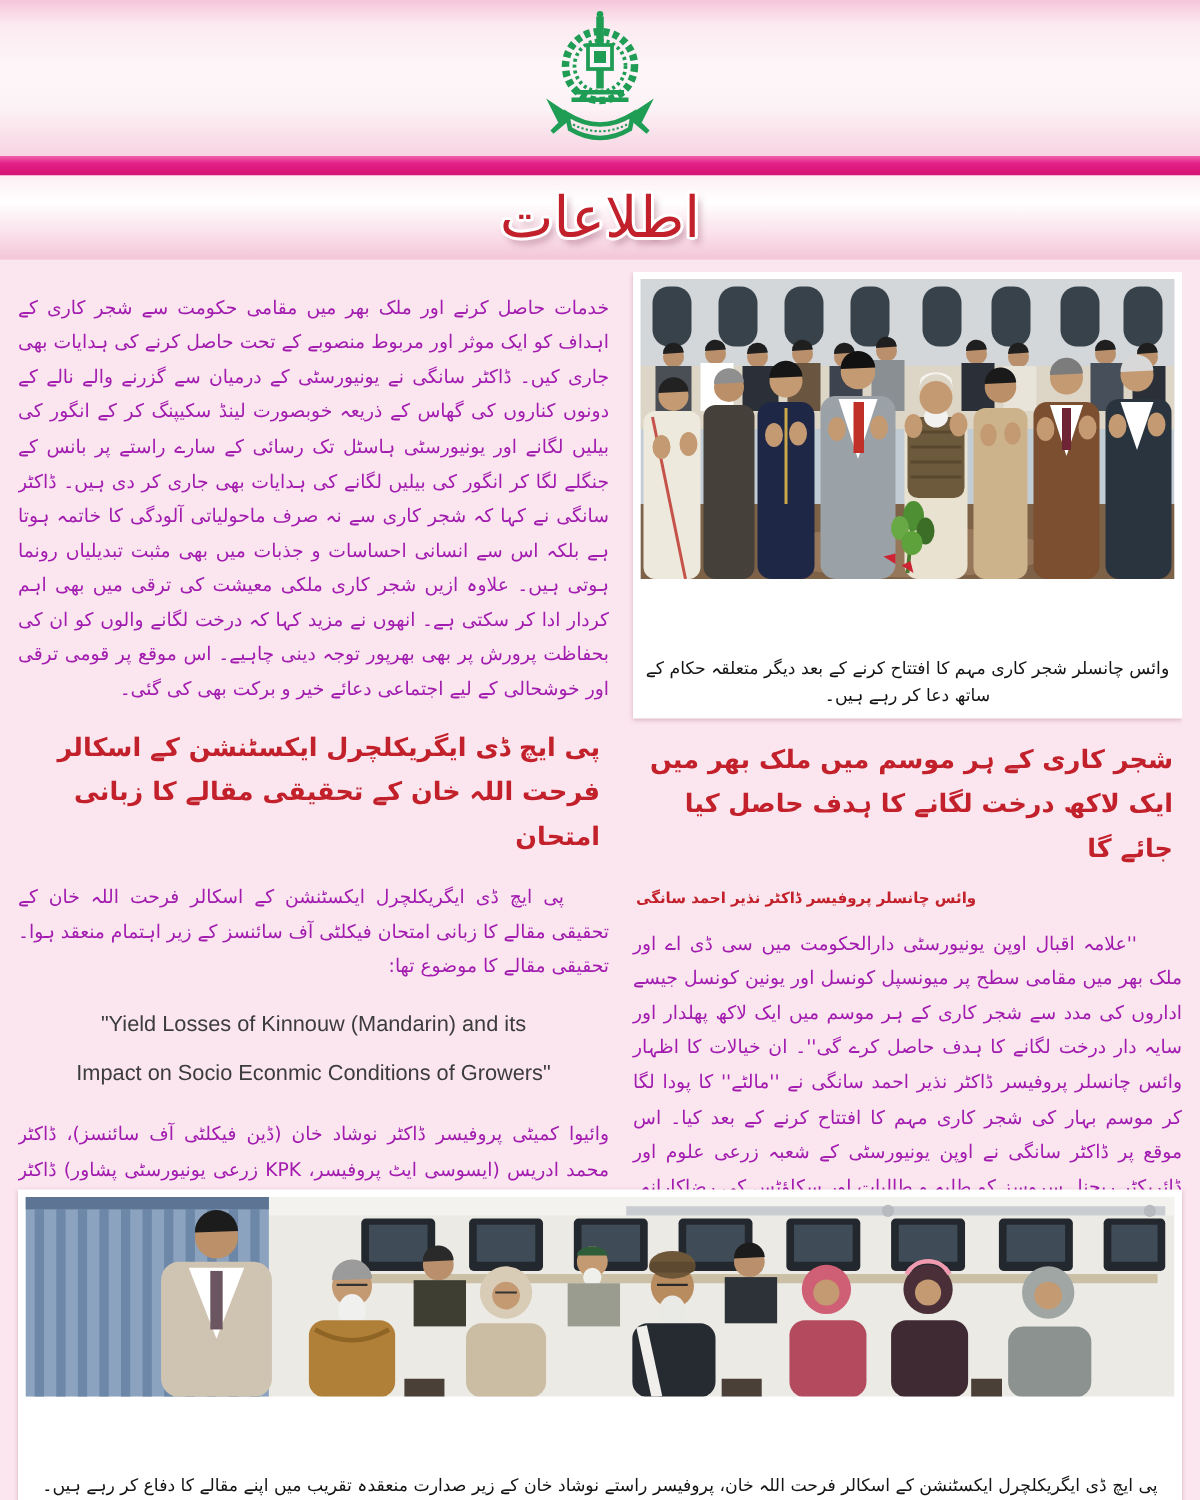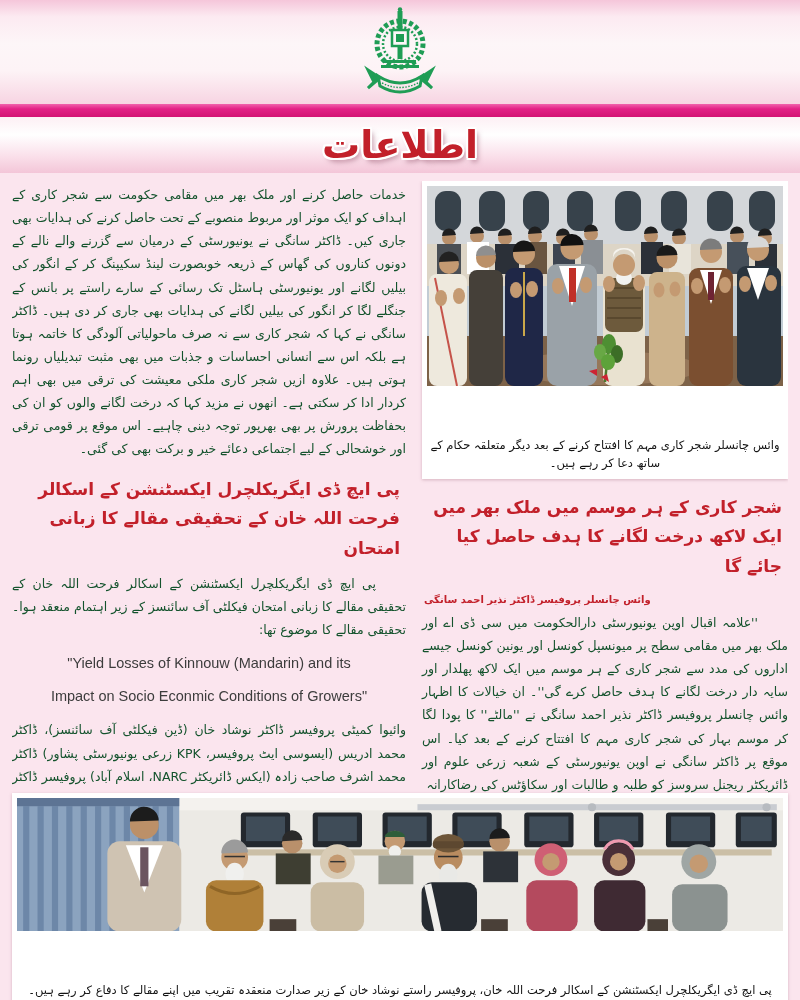--- a/index.html
+++ b/index.html
@@ -17,35 +17,35 @@
     background:linear-gradient(180deg,#f5c6da 0%,#fceaf1 16%,#fdf6f8 42%,#fdf3f6 68%,#f7d4e2 100%);
     display:flex; align-items:center; justify-content:center;
   }
   .magenta-bar { height:13px; background:linear-gradient(180deg,#f161ac 0%,#e32186 38%,#d31273 100%); }
   .title-band {
     height:56px;
     background:linear-gradient(180deg,#fdeff4 0%,#ffffff 32%,#fadee9 72%,#f3c6d8 100%);
     display:flex; align-items:center; justify-content:center;
   }
   .page-title {
-    margin:0; font-size:38px; font-weight:bold; color:#c2202a; letter-spacing:1px;
+    margin:0; font-size:38px; font-weight:normal; color:#c2202a; letter-spacing:1px;
     text-shadow:
       -2px 0 0 #fff, 2px 0 0 #fff, 0 -2px 0 #fff, 0 2px 0 #fff,
       -1.6px -1.6px 0 #fff, 1.6px -1.6px 0 #fff, -1.6px 1.6px 0 #fff, 1.6px 1.6px 0 #fff,
       3px 4px 5px rgba(140,70,95,.5);
   }
 
   
   .content { padding:8px 12px 0; }
   .columns { direction:rtl; display:flex; gap:16px; height:612px; overflow:hidden; }
   .col-right { width:366px; flex:0 0 366px; }
   .col-left  { width:394px; flex:0 0 394px; }
 
   p.body-urdu {
-    font-size:12.5px; line-height:1.85; text-align:justify; color:#14532d; margin:2px 0;
+    font-size:12.5px; line-height:1.85; text-align:justify; color:#a21caf; margin:12px 0;
   }
   p.indent { text-indent:30px; }
 
   h2.red-heading {
     color:#c2202a; font-size:17px; line-height:1.75; font-weight:bold;
     text-align:right; margin:14px 6px 8px;
   }
   .byline {
     color:#c2202a; font-size:10px; font-weight:bold;
     text-align:left; margin:12px 2px 6px;

